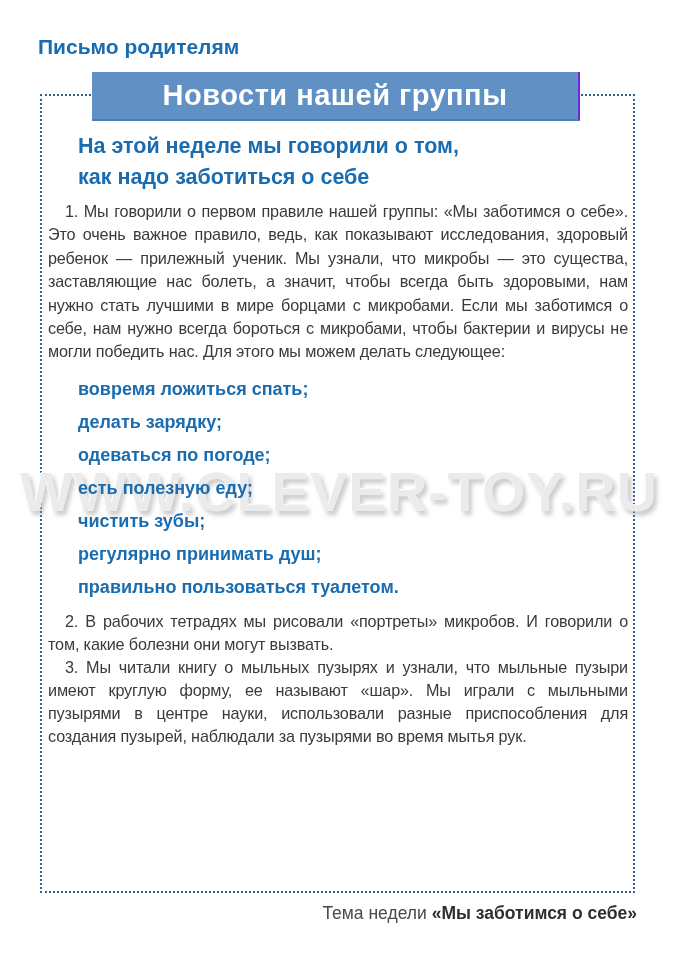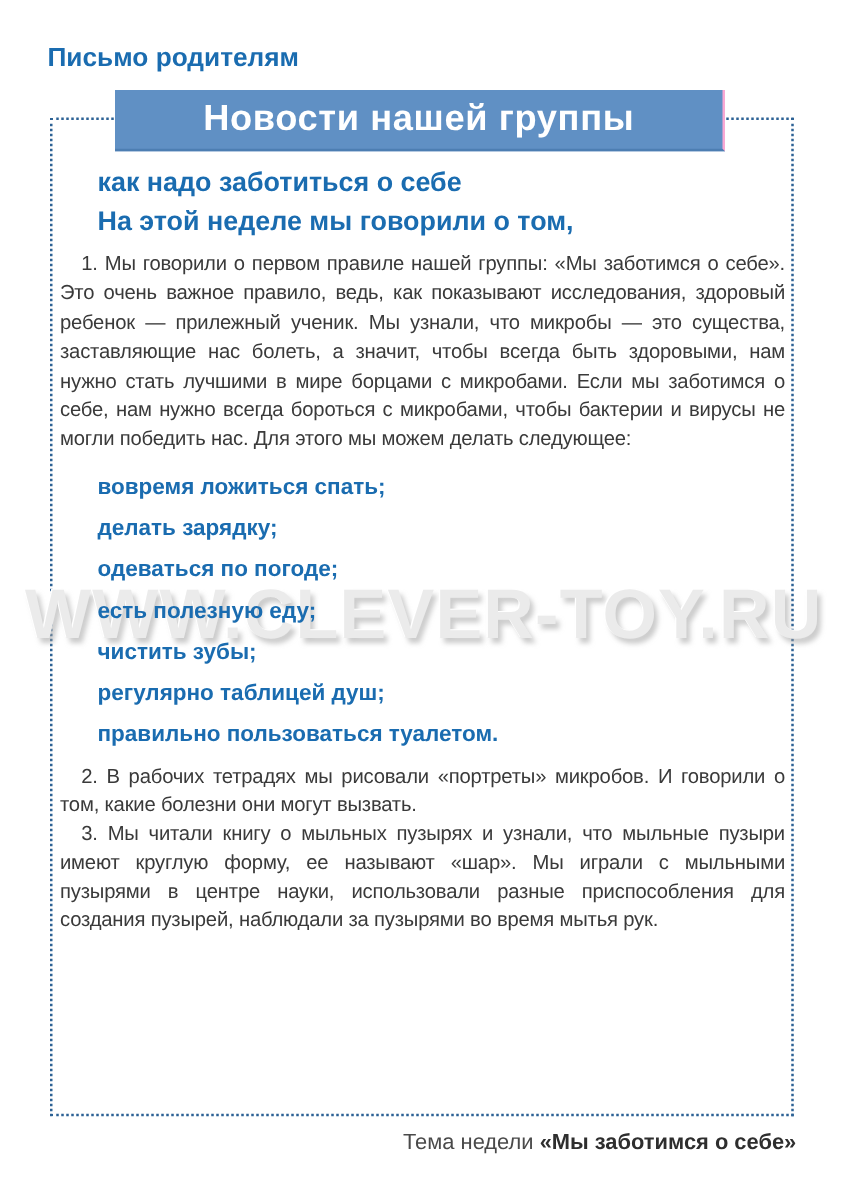--- a/index.html
+++ b/index.html
@@ -33,21 +33,21 @@
     box-sizing: border-box;
     z-index: 0;
   }
   .banner {
     position: absolute;
     left: 92px;
     top: 72px;
     width: 488px;
     height: 49px;
     background: #6090c4;
-    border-right: 2px solid #f9a8d4;
+    border-right: 2px solid #6d28d9;
     border-bottom: 2px solid #4d7eb2;
     box-sizing: border-box;
     color: #ffffff;
     font-size: 29px;
     font-weight: bold;
     text-align: center;
     line-height: 46px;
     letter-spacing: 0.5px;
     z-index: 3;
   }
@@ -128,33 +128,33 @@
 <div class="kicker">Письмо родителям</div>
 
 <div class="frame"></div>
 
 <div class="banner">Новости нашей группы</div>
 
 <div class="watermark">WWW.CLEVER-TOY.RU</div>
 
 <div class="content">
   <div class="subtitle">
+    <div>На этой неделе мы говорили о том,</div>
     <div>как надо заботиться о себе</div>
-    <div>На этой неделе мы говорили о том,</div>
   </div>
 
   <p class="intro">1. Мы говорили о первом правиле нашей группы: «Мы заботимся о себе». Это очень важное правило, ведь, как показывают исследования, здоровый ребенок — прилежный ученик. Мы узнали, что микробы — это существа, заставляющие нас болеть, а значит, чтобы всегда быть здоровыми, нам нужно стать лучшими в мире борцами с микробами. Если мы заботимся о себе, нам нужно всегда бороться с микробами, чтобы бактерии и вирусы не могли победить нас. Для этого мы можем делать следующее:</p>
 
   <div class="care-list">
     <div class="care-item">вовремя ложиться спать;</div>
     <div class="care-item">делать зарядку;</div>
     <div class="care-item">одеваться по погоде;</div>
     <div class="care-item">есть полезную еду;</div>
     <div class="care-item">чистить зубы;</div>
-    <div class="care-item">регулярно таблицей душ;</div>
+    <div class="care-item">регулярно принимать душ;</div>
     <div class="care-item">правильно пользоваться туалетом.</div>
   </div>
 
   <div class="paragraphs">
     <p>2. В рабочих тетрадях мы рисовали «портреты» микробов. И говорили о том, какие болезни они могут вызвать.</p>
     <p>3. Мы читали книгу о мыльных пузырях и узнали, что мыльные пузыри имеют круглую форму, ее называют «шар». Мы играли с мыльными пузырями в центре науки, использовали разные приспособления для создания пузырей, наблюдали за пузырями во время мытья рук.</p>
   </div>
 </div>
 
 <div class="footer">

